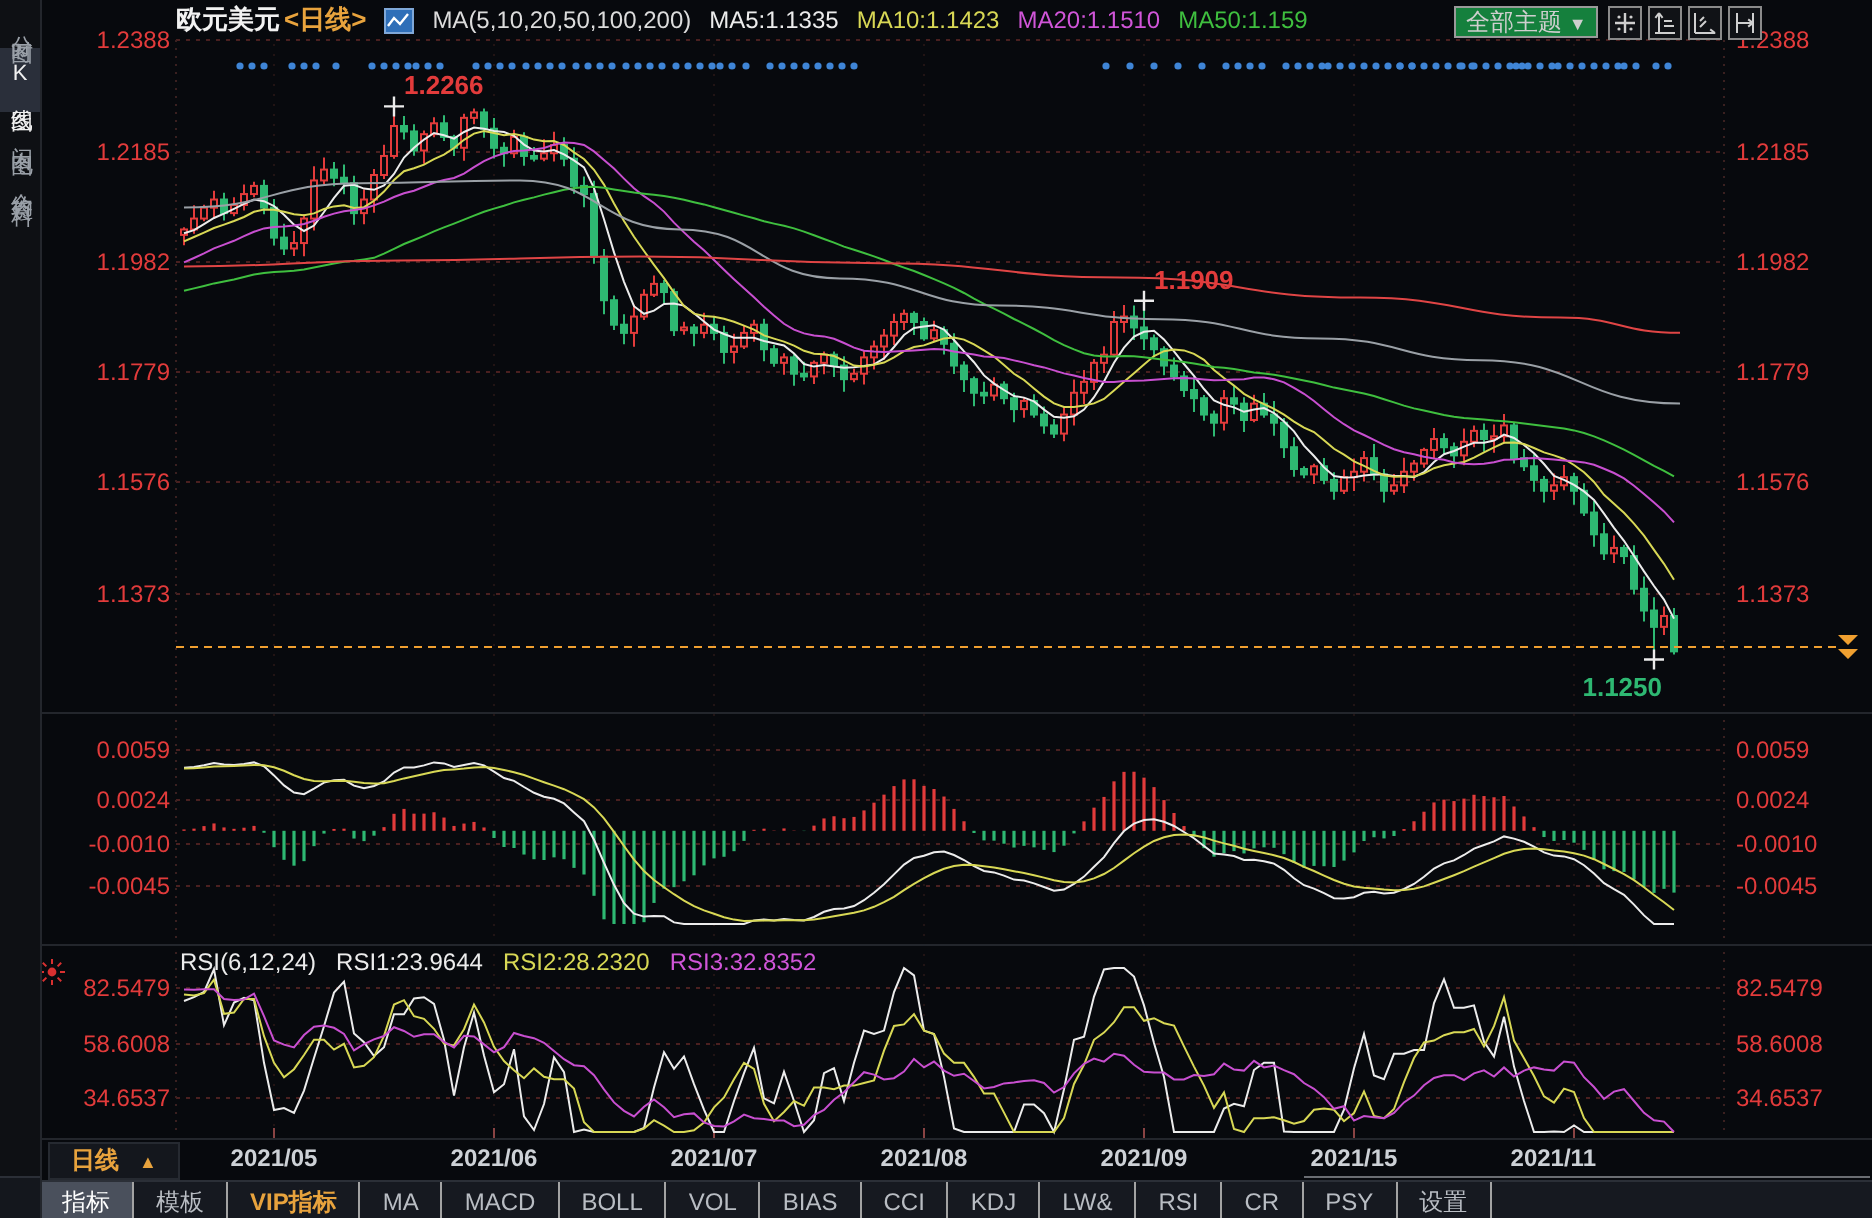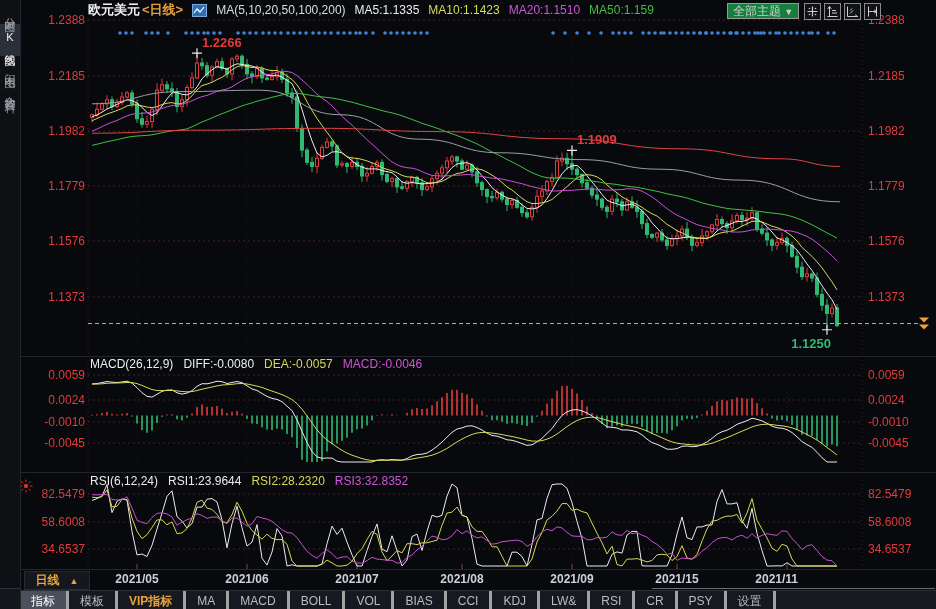--- a/index.html
+++ b/index.html
@@ -30,21 +30,21 @@
   .ph-white{color:#ececec;} .ph-yellow{color:#d8d855;} .ph-magenta{color:#d055d8;}
   
   .period-box{position:absolute;left:24px;top:571px;width:64px;height:17px;background:#14171d;border:1px solid #262a31;
               color:#e8a33d;font-weight:bold;font-size:12px;display:flex;align-items:center;justify-content:center;gap:10px;
               z-index:4;cursor:pointer;}
   .xaxis-label{position:absolute;top:572px;width:64px;text-align:center;color:#cdd1d6;font-weight:bold;font-size:12px;z-index:3;}
   .scroll-line{position:absolute;left:652px;top:588px;width:283px;height:1px;background:#6a6d72;z-index:3;cursor:pointer;}
   
   .toolbar{position:absolute;left:20px;top:590px;width:916px;height:19px;background:#161920;border-top:1px solid #2b2f37;
            display:flex;z-index:4;}
-  .tb-item{padding:1px 11px;line-height:18px;font-size:12px;color:#b9bdc3;border-right:3px solid #a3a3a3;cursor:pointer;}
+  .tb-item{padding:1px 11px;line-height:18px;font-size:12px;color:#b9bdc3;border-right:1px solid #a3a3a3;cursor:pointer;}
   .tb-item.active{background:#4a505c;color:#ffffff;}
   .tb-item.vip{color:#e8a33d;font-weight:bold;}
   .corner-box{position:absolute;left:0;top:588px;width:20px;height:21px;background:#14171d;border-top:1px solid #2b2f37;z-index:6;}
   svg text{font-family:"Liberation Sans","DejaVu Sans",sans-serif;}
 </style>
 </head>
 <body>
 
 <div class="app">
 
@@ -721,26 +721,20 @@
         </svg>
     </span>
     <span class="hdr-icon">
       <svg width="11" height="11">
           <path d="M1.5,0.5 V10.5 M1.5,5.5 H9.5 M9.5,5.5 l-2.4,-1.8 M9.5,5.5 l-2.4,1.8" stroke="#cfcfcf" stroke-width="1" fill="none"></path>
           <path d="M9.5,0.5 V10.5" stroke="#cfcfcf" stroke-width="1"></path>
         </svg>
     </span>
   </div>
 
-  <div class="pane-header" style="top:357px;">
-    <span class="ph-white">MACD(26,12,9)</span>
-    <span class="ph-white">DIFF:-0.0080</span>
-    <span class="ph-yellow">DEA:-0.0057</span>
-    <span class="ph-magenta">MACD:-0.0046</span>
-  </div>
 
   <div class="pane-header" style="top:474px;">
     <span class="ph-white">RSI(6,12,24)</span>
     <span class="ph-white">RSI1:23.9644</span>
     <span class="ph-yellow">RSI2:28.2320</span>
     <span class="ph-magenta">RSI3:32.8352</span>
   </div>
 
   <svg style="position:absolute;left:18px;top:478px;z-index:4;" width="16" height="16">
     <circle cx="8" cy="8" r="2.2" fill="#d83030"></circle>

